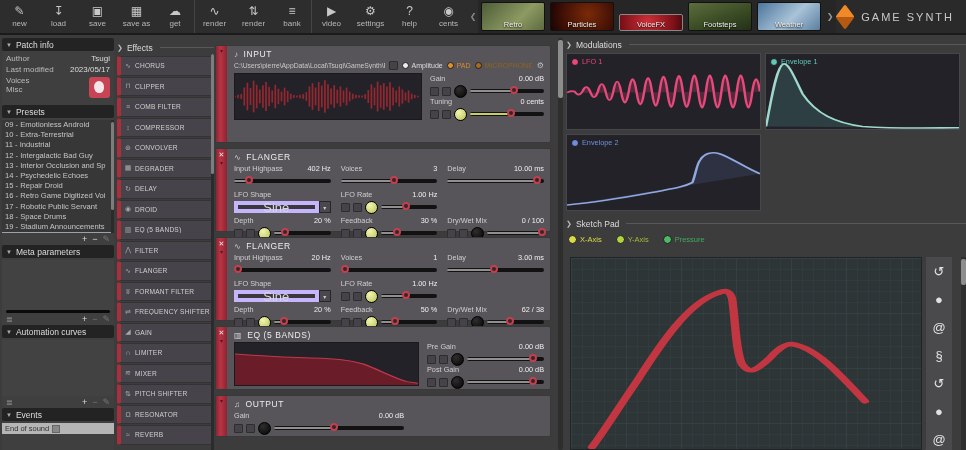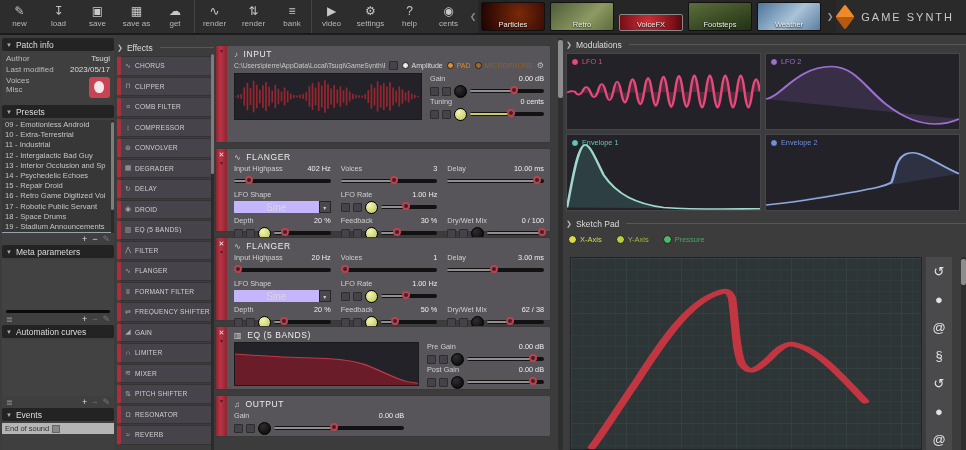--- a/index.html
+++ b/index.html
@@ -90,21 +90,21 @@
   #gear{font-size:8px;color:#bdbdbd}
   #input-main{display:flex;gap:8px}
   #wfbox{width:188px;height:47px;background:#232228;border:1px solid #1a1a1a}
   #wfbox svg{width:100%;height:100%}
   #wf line{stroke:#942730;stroke-width:1.1}
   #input-right{flex:1;display:flex;flex-direction:column;justify-content:space-between;padding:1px 0}
   .chk{display:flex;align-items:center;gap:4px;font-size:7.5px;color:#cfcfcf;margin-top:2px}
   .chk .box{width:8px;height:8px;background:#2c2c2c;border:1px solid #9a9a9a}
   
   .dd{display:flex;height:12px}
-  .dd .ddval{flex:1;background:#3a383d;border:6px solid #c4b5fd;font-size:10px;color:#d8d8d8;display:flex;align-items:center;justify-content:center}
+  .dd .ddval{flex:1;background:#3a383d;border:4px solid #c4b5fd;font-size:13px;color:#d8d8d8;display:flex;align-items:center;justify-content:center}
   .dd .ddbtn{width:12px;background:#4a484d;border:1px solid #262626;color:#ccc;font-size:6px;display:flex;align-items:center;justify-content:center}
   
   #eqbox{width:185px;height:44px;background:#232228;border:1px solid #1a1a1a}
   #eqbox svg{width:100%;height:100%}
   #eq-main{display:flex;gap:8px}
   #eq-right{flex:1;display:flex;flex-direction:column;justify-content:space-between}
   
   #chain-scroll{position:absolute;left:558px;top:38px;width:5px;bottom:0;background:#2e2e2e;border-radius:2px}
   #chain-scroll i{position:absolute;left:0;top:2px;width:5px;height:58px;background:#8d8d8d;border-radius:2px}
   
@@ -201,26 +201,26 @@
         </div>
 
         <div class="tbtn i11">
           <span class="ticon">◉</span>
           <span class="tlabel">cents</span>
         </div>
       </div>
     <div id="tab-scroll-left">❮</div>
     <div id="tab-strip">
 
+        <div class="tab i0">
+          <span class="tab-label">Retro</span>
+        </div>
+
         <div class="tab i1">
           <span class="tab-label">Particles</span>
-        </div>
-
-        <div class="tab i0">
-          <span class="tab-label">Retro</span>
         </div>
 
         <div class="tab i2 sel">
           <span class="tab-label">VoiceFX</span>
         </div>
 
         <div class="tab i3">
           <span class="tab-label">Footsteps</span>
         </div>
 
@@ -907,29 +907,20 @@
     <div id="modgrid">
       <div class="mcell c0">
         <div class="mlab">
             <span class="dot"></span>
             <span>LFO 1</span>
           </div>
         <svg viewBox="0 0 100 60" preserveAspectRatio="none">
             <path d="M0,31 Q2,29 4,30 Q6,35 8,30 Q10,23 12,30 Q14,39 16,30 Q18,18 20,30 Q22,44 24,30 Q26,14 28,30 Q30,48 32,30 Q34,10 36,30 Q38,51 40,30 Q42,8 44,30 Q46,53 48,30 Q50,6 52,30 Q54,55 56,30 Q58,5 60,30 Q62,55 64,30 Q66,4 68,30 Q70,56 72,30 Q74,4 76,30 Q78,56 80,30 Q82,4 84,30 Q86,56 88,30 Q90,4 92,30 Q94,56 96,30 Q98,10 100,30"></path>
           </svg>
       </div>
-      <div class="mcell c1">
-        <div class="mlab">
-            <span class="dot"></span>
-            <span>LFO 2</span>
-          </div>
-        <svg viewBox="0 0 100 60" preserveAspectRatio="none">
-            <path d="M0,36 C8,34 16,10 34,10 C46,10 52,28 62,40 C72,52 80,56 88,56 C93,56 97,54 100,52"></path>
-          </svg>
-      </div>
       <div class="mcell c2">
         <div class="mlab">
             <span class="dot"></span>
             <span>Envelope 1</span>
           </div>
         <svg viewBox="0 0 100 60" preserveAspectRatio="none">
             <path d="M0,58 C2,44 5,10 9,8 C12,7 15,20 19,32 C26,48 36,55 50,58 C70,60 88,59 100,59"></path>
           </svg>
       </div>
       <div class="mcell c3">

